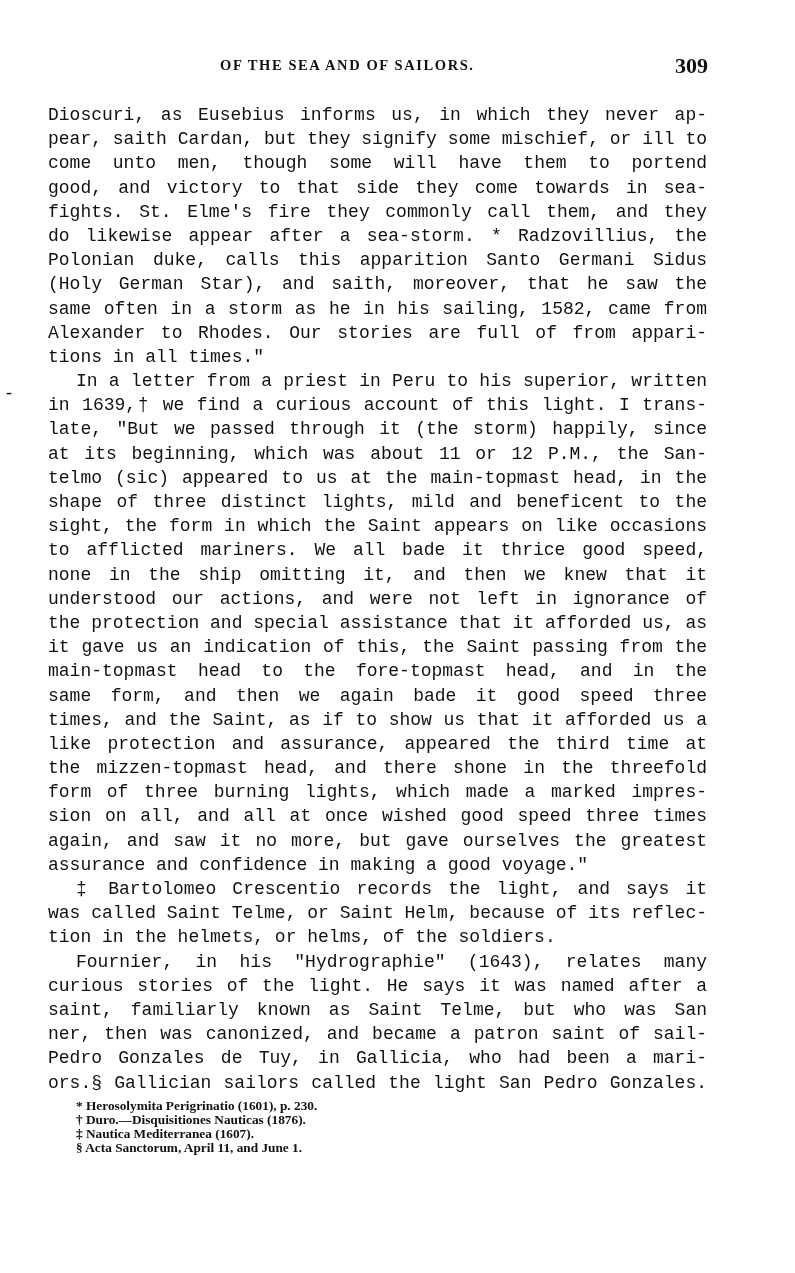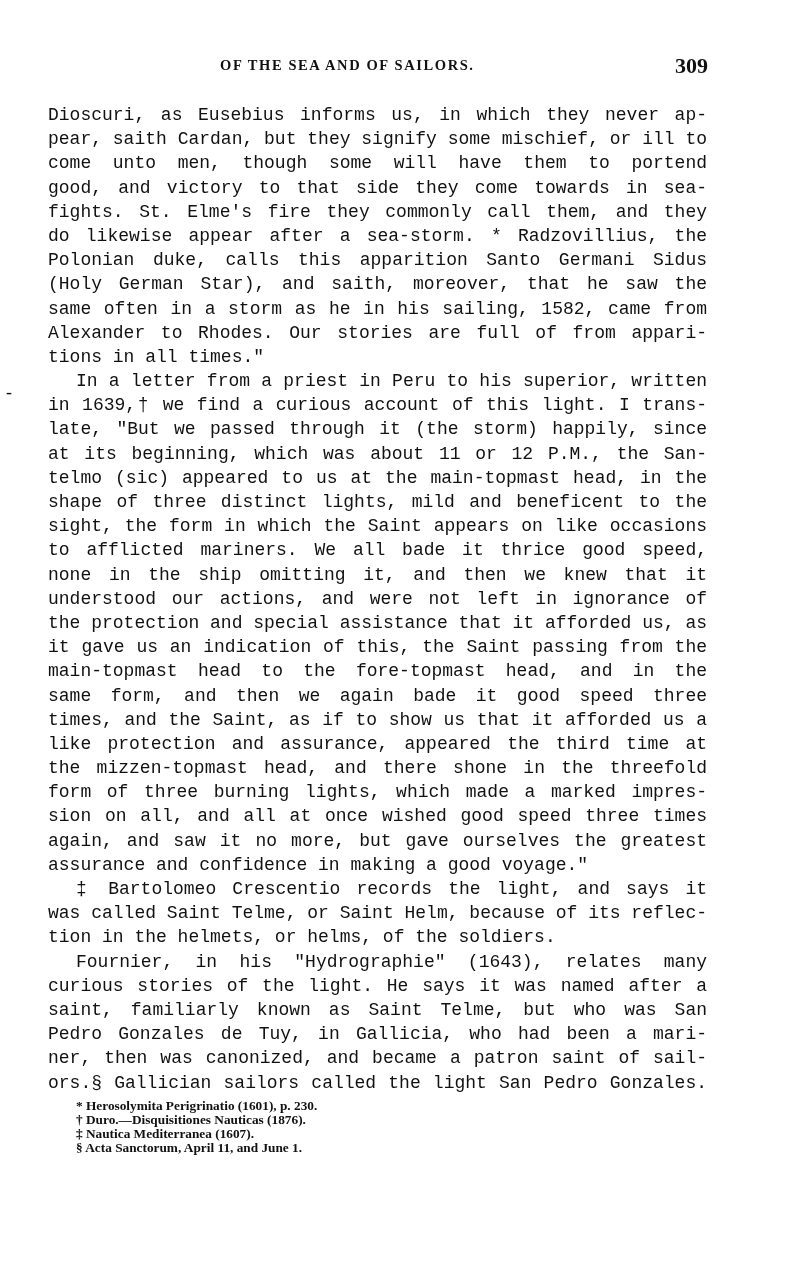--- a/index.html
+++ b/index.html
@@ -59,22 +59,22 @@
       <span class="line">form of three burning lights, which made a marked impres-</span>
       <span class="line">sion on all, and all at once wished good speed three times</span>
       <span class="line">again, and saw it no more, but gave ourselves the greatest</span>
       <span class="line last">assurance and confidence in making a good voyage."</span>
       <span class="line indent">‡ Bartolomeo Crescentio records the light, and says it</span>
       <span class="line">was called Saint Telme, or Saint Helm, because of its reflec-</span>
       <span class="line last">tion in the helmets, or helms, of the soldiers.</span>
       <span class="line indent">Fournier, in his "Hydrographie" (1643), relates many</span>
       <span class="line">curious stories of the light. He says it was named after a</span>
       <span class="line">saint, familiarly known as Saint Telme, but who was San</span>
+      <span class="line">ner, then was canonized, and became a patron saint of sail-</span>
       <span class="line">Pedro Gonzales de Tuy, in Gallicia, who had been a mari-</span>
-      <span class="line">ner, then was canonized, and became a patron saint of sail-</span>
       <span class="line">ors.§ Gallician sailors called the light San Pedro Gonzales.</span>
     </div>
 
   <div class="footnotes" id="footnotes">
       <span class="fn-line">* Herosolymita Perigrinatio (1601), p. 230.</span>
       <span class="fn-line">† Duro.—Disquisitiones Nauticas (1876).</span>
       <span class="fn-line">‡ Nautica Mediterranea (1607).</span>
       <span class="fn-line">§ Acta Sanctorum, April 11, and June 1.</span>
     </div>
 </div>

